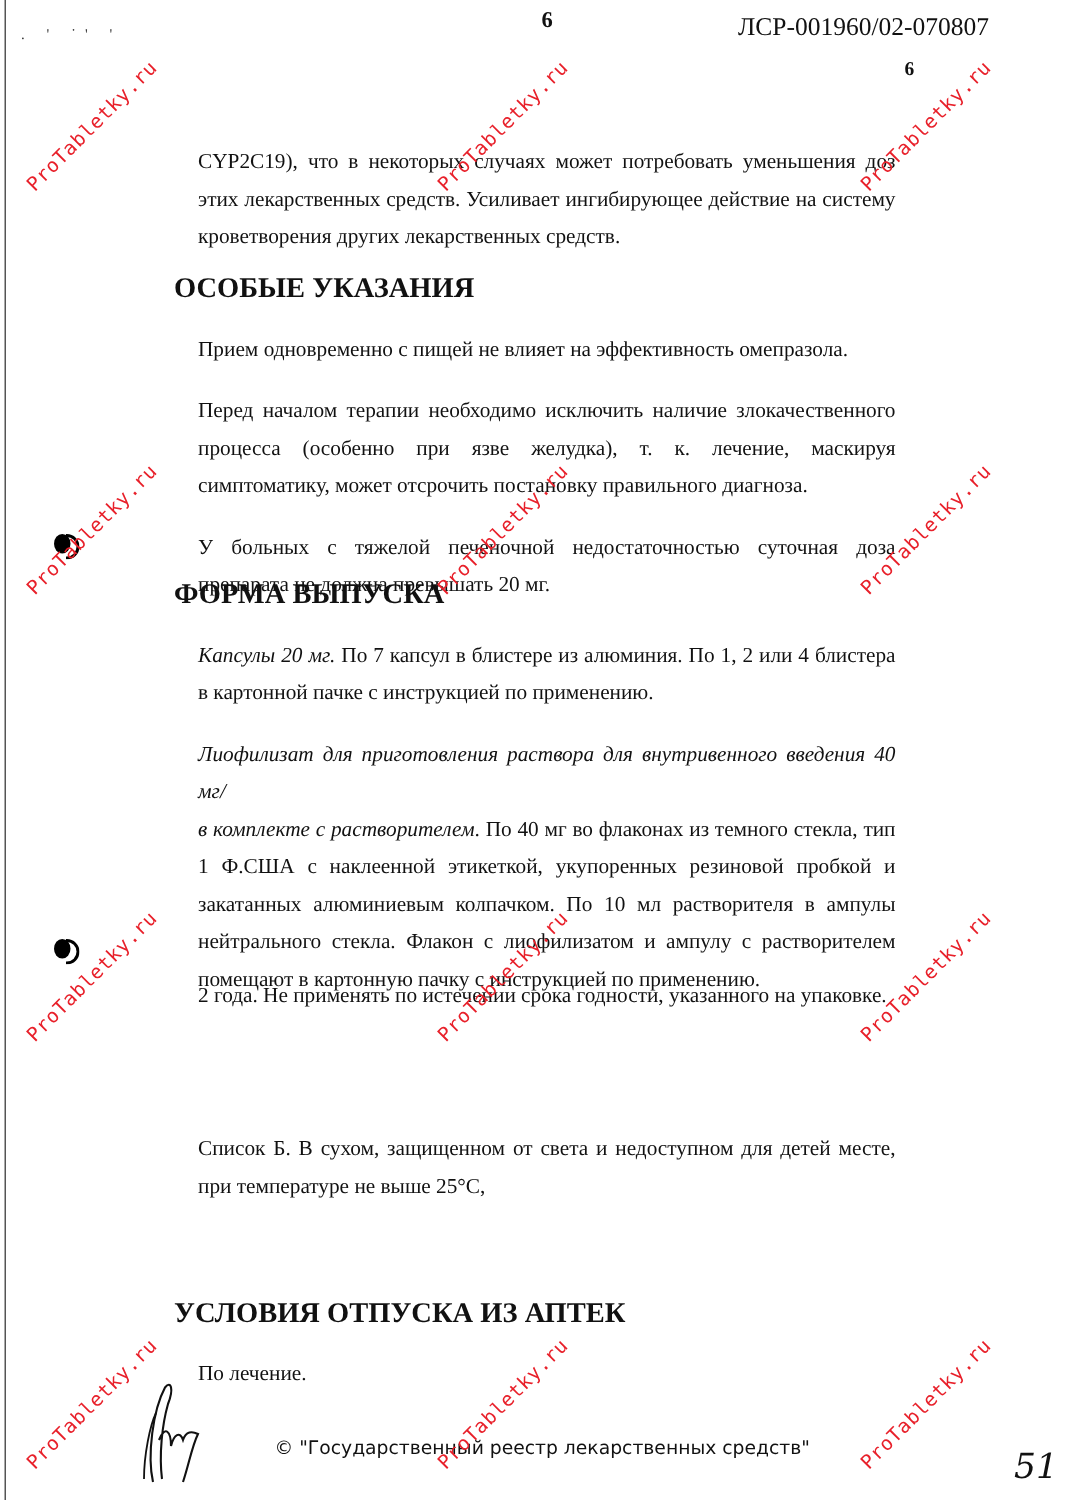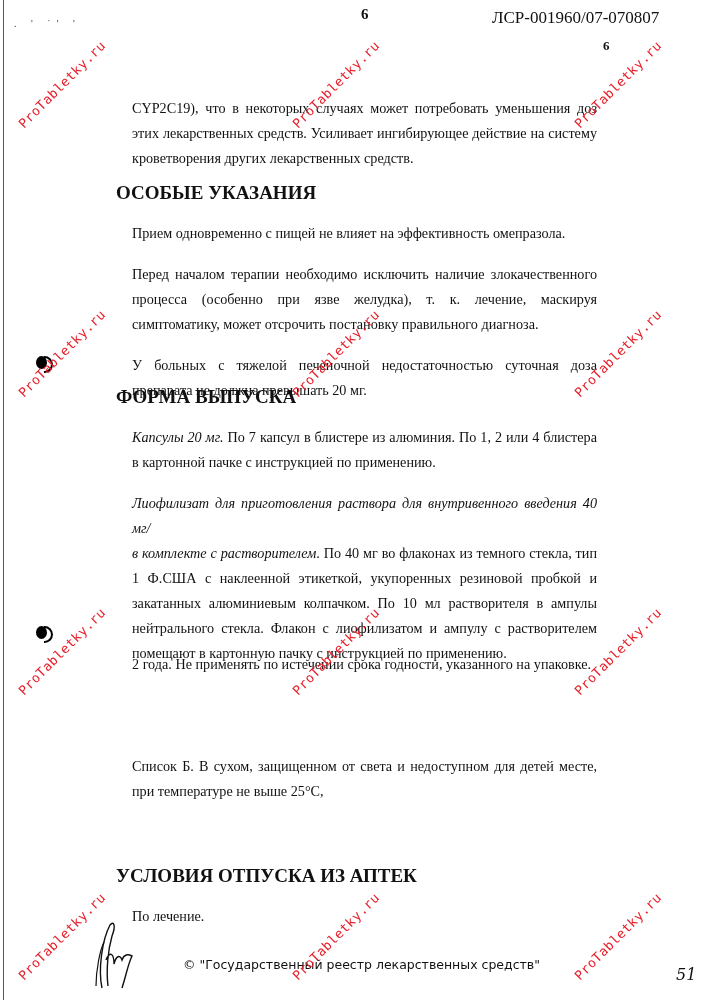--- a/index.html
+++ b/index.html
@@ -12,30 +12,30 @@
     .content { position: absolute; left: 116px; width: 497px; font-size: 14.2px; line-height: 25px; }
     .content p { margin: 16px; text-align: justify; }
     .content p.last { text-align-last: left; }
     .heading { font-weight: bold; font-size: 19px; margin: 0; line-height: 25px; }
     .it { font-style: italic; }
     .hole { position: absolute; width: 11px; height: 13px; background: #000; border-radius: 50%; }
     .hole-arc { position: absolute; width: 7px; height: 13px; border: 2px solid #000; border-left: none; border-radius: 0 9px 9px 0; }
     .wm { position: absolute; color: #e8202a; font-family: "DejaVu Sans Mono", monospace; font-size: 13px; transform: rotate(-45deg); transform-origin: left bottom; white-space: nowrap; letter-spacing: 0.5px; }
     .footer { position: absolute; left: 183px; top: 957px; font-family: "DejaVu Sans", sans-serif; font-size: 12.5px; }
     .signature { position: absolute; left: 88px; top: 920px; }
-    .handnum { position: absolute; left: 676px; top: 965px; font-family: "DejaVu Serif", serif; font-style: italic; font-size: 16px; }
+    .handnum { position: absolute; left: 676px; top: 965px; font-family: "DejaVu Serif", serif; font-style: italic; font-size: 23px; }
   </style>
 </head>
 <body>
 
 <div class="left-border"></div>
 <div class="specks">. ' ˙' ' </div>
 
 <div class="page-num-top">6</div>
-<div class="reg-num">ЛСР-001960/07-070807</div>
+<div class="reg-num">ЛСР-001960/02-070807</div>
 <div class="page-num-right">6</div>
 
 <div class="content" style="top:80px;">
   <p class="last">CYP2C19), что в некоторых случаях может потребовать уменьшения доз этих лекарственных средств. Усиливает ингибирующее действие на систему кроветворения других лекарственных средств.</p>
 </div>
 
 <div class="content" style="top:180px;">
   <h2 class="heading">ОСОБЫЕ УКАЗАНИЯ</h2>
   <p class="last">Прием одновременно с пищей не влияет на эффективность омепразола.</p>
   <p class="last">Перед началом терапии необходимо исключить наличие злокачественного процесса (особенно при язве желудка), т. к. лечение, маскируя симптоматику, может отсрочить постановку правильного диагноза.</p>

